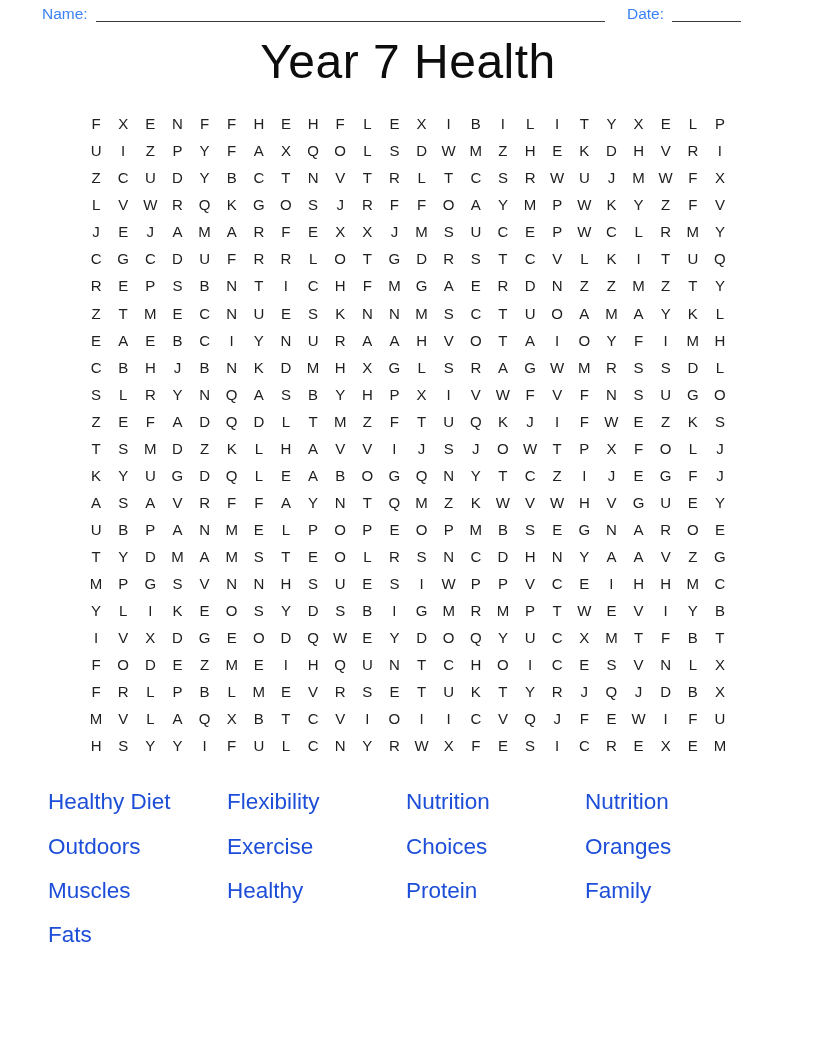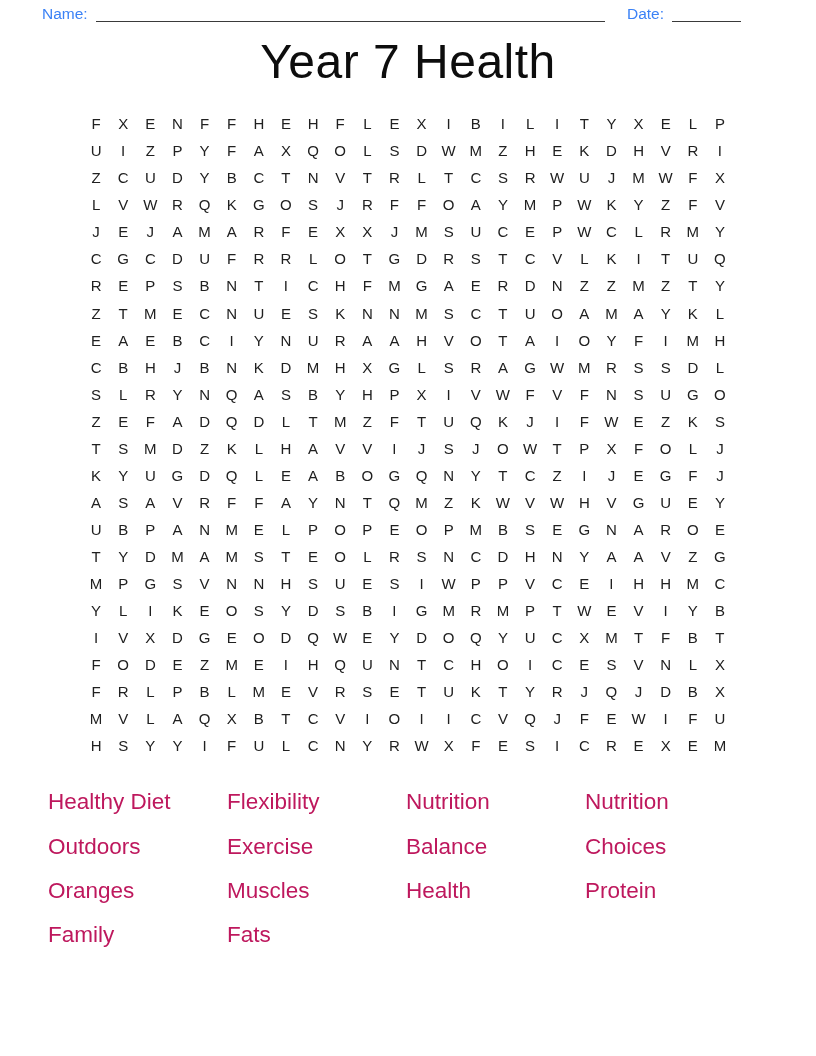--- a/index.html
+++ b/index.html
@@ -61,21 +61,21 @@
   .words {
     margin: 21px 0 0 48px;
     display: grid;
     grid-template-columns: repeat(4, 179px);
   }
   .word {
     height: 44.3px;
     display: flex;
     align-items: center;
     font-size: 22.5px;
-    color: #be185d;
+    color: #1d4ed8;
     white-space: nowrap;
   }
 </style>
 </head>
 <body>
 
 <div class="top-row">
   <span class="label">Name:</span>
   <span class="blank-line name-line"></span>
   <span class="label">Date:</span>
@@ -663,21 +663,20 @@
     <div class="cell">M</div>
   </div>
 
 <div class="words">
     <div class="word">Healthy Diet</div>
     <div class="word">Flexibility</div>
     <div class="word">Nutrition</div>
     <div class="word">Nutrition</div>
     <div class="word">Outdoors</div>
     <div class="word">Exercise</div>
-    <div class="word">Balance</div>
     <div class="word">Choices</div>
     <div class="word">Oranges</div>
     <div class="word">Muscles</div>
-    <div class="word">Health</div>
+    <div class="word">Healthy</div>
     <div class="word">Protein</div>
     <div class="word">Family</div>
     <div class="word">Fats</div>
   </div>
 
 </body></html>

